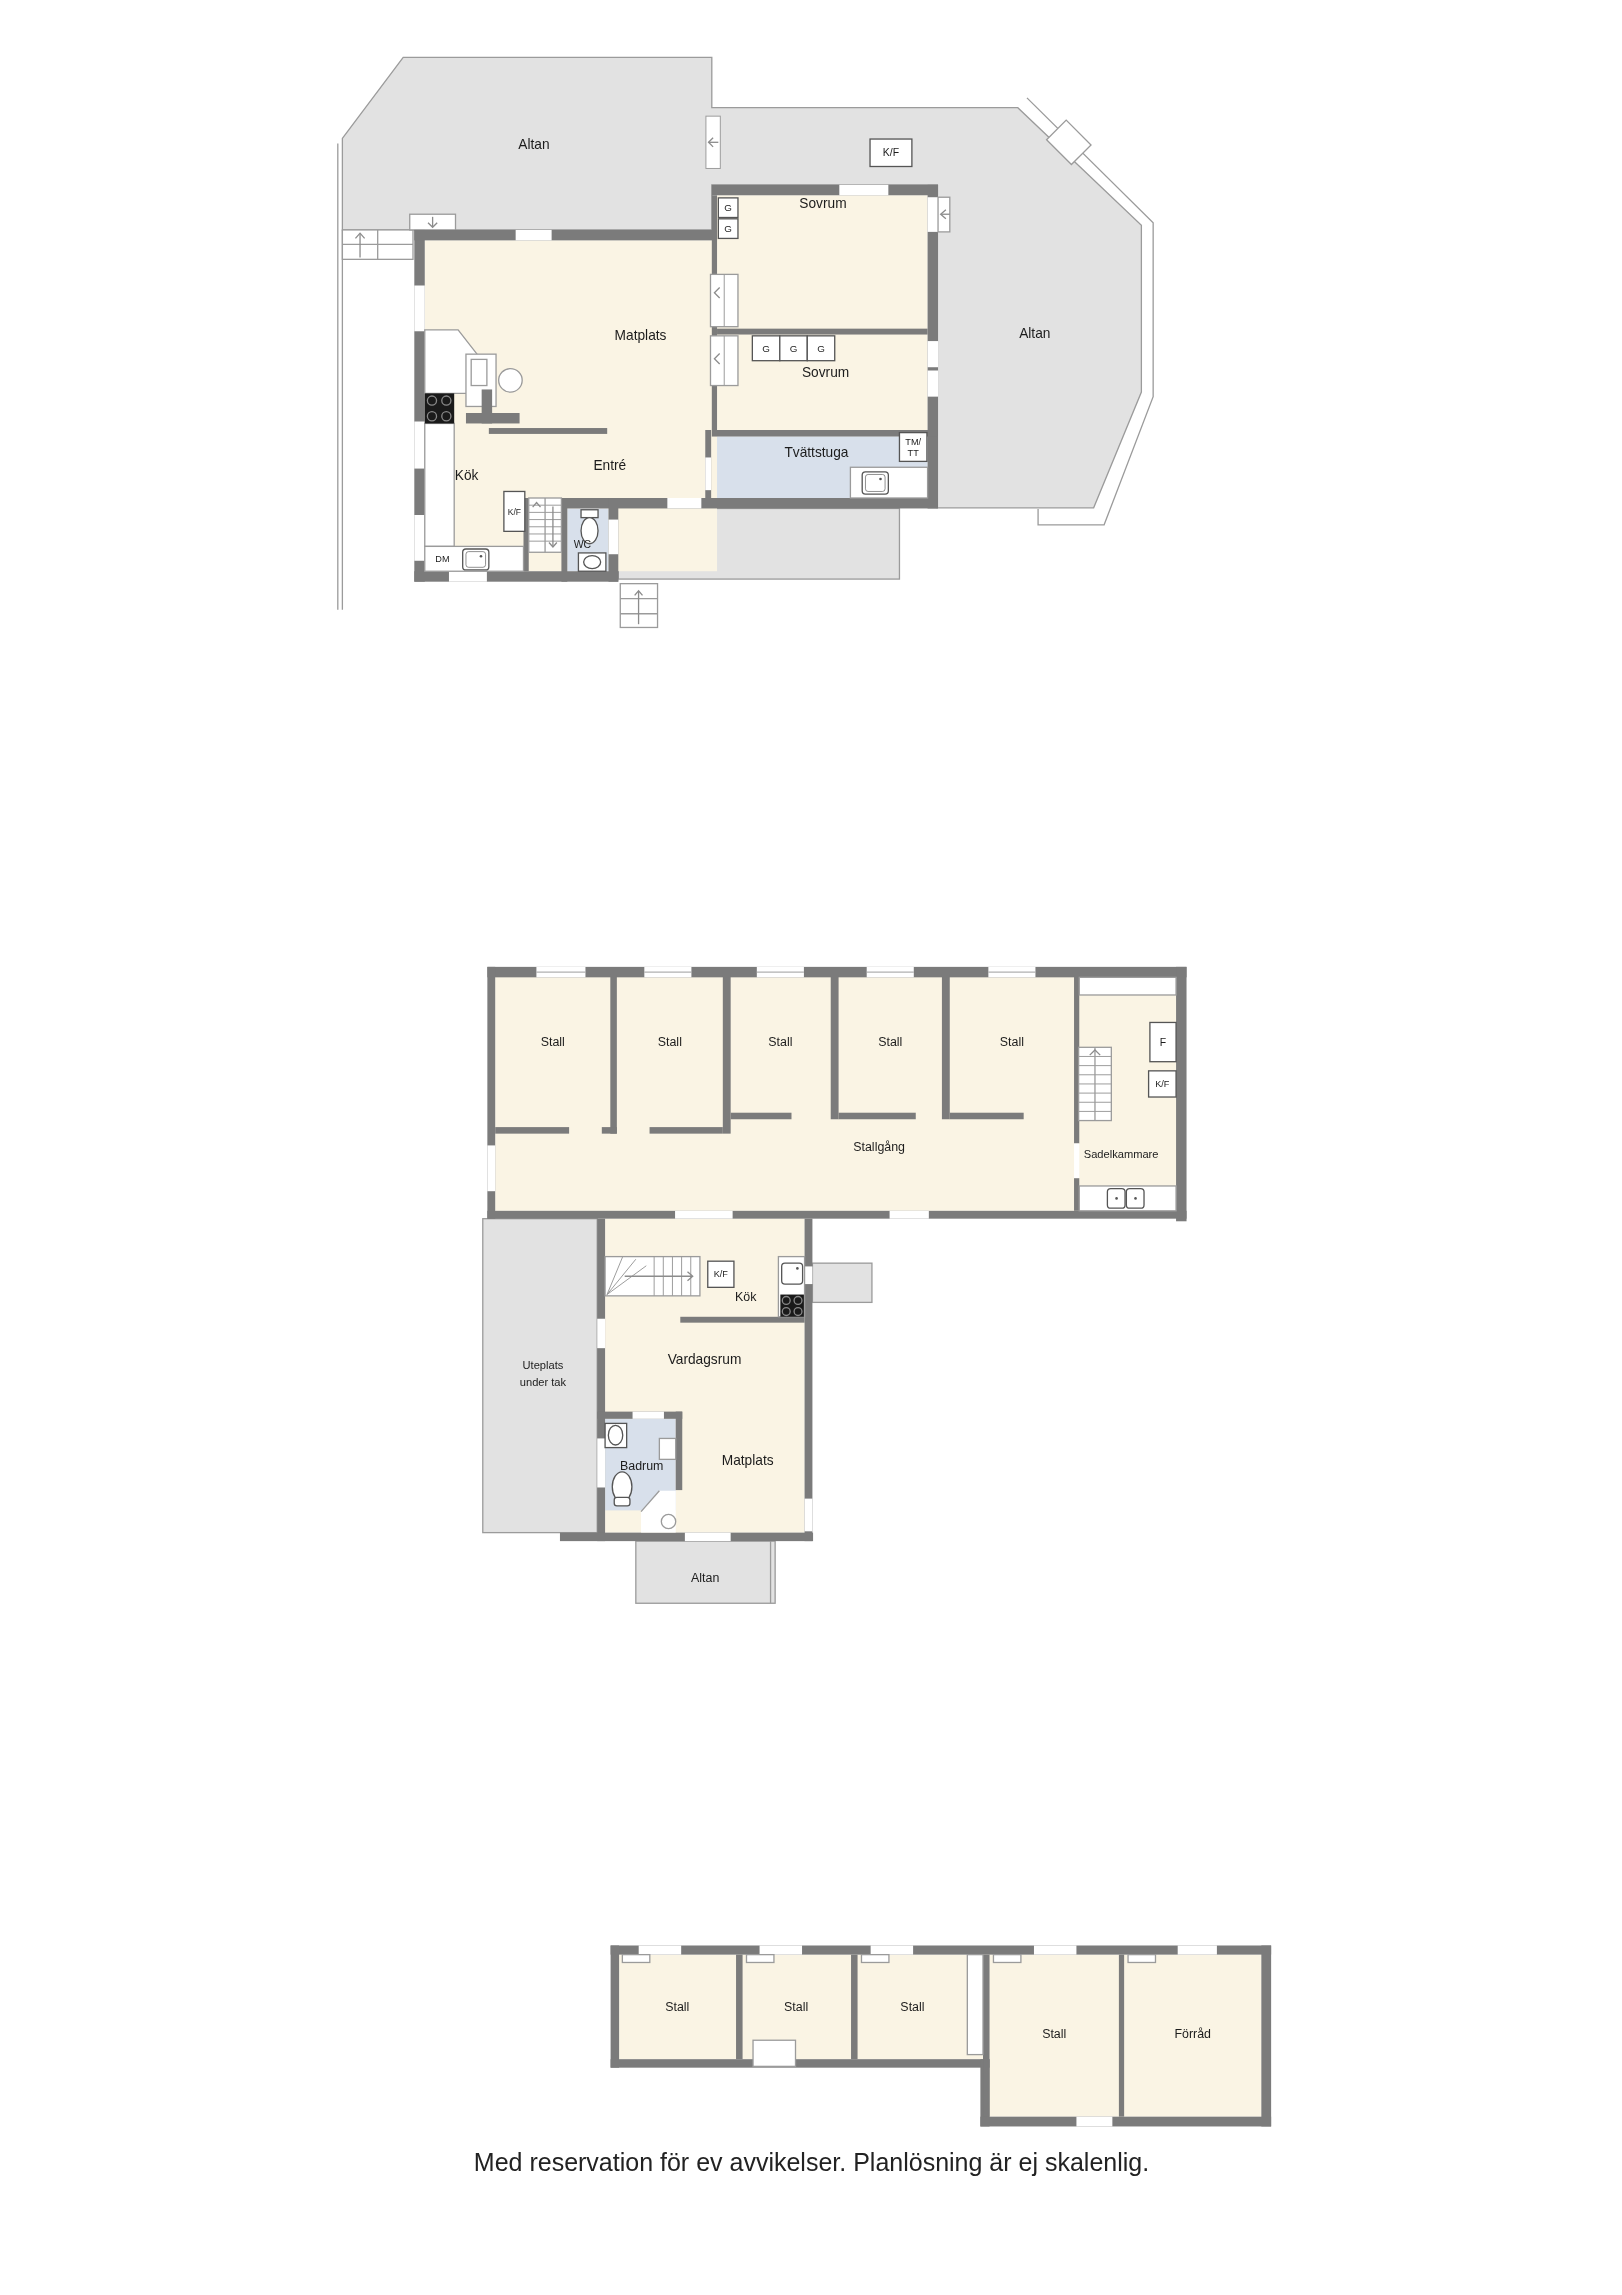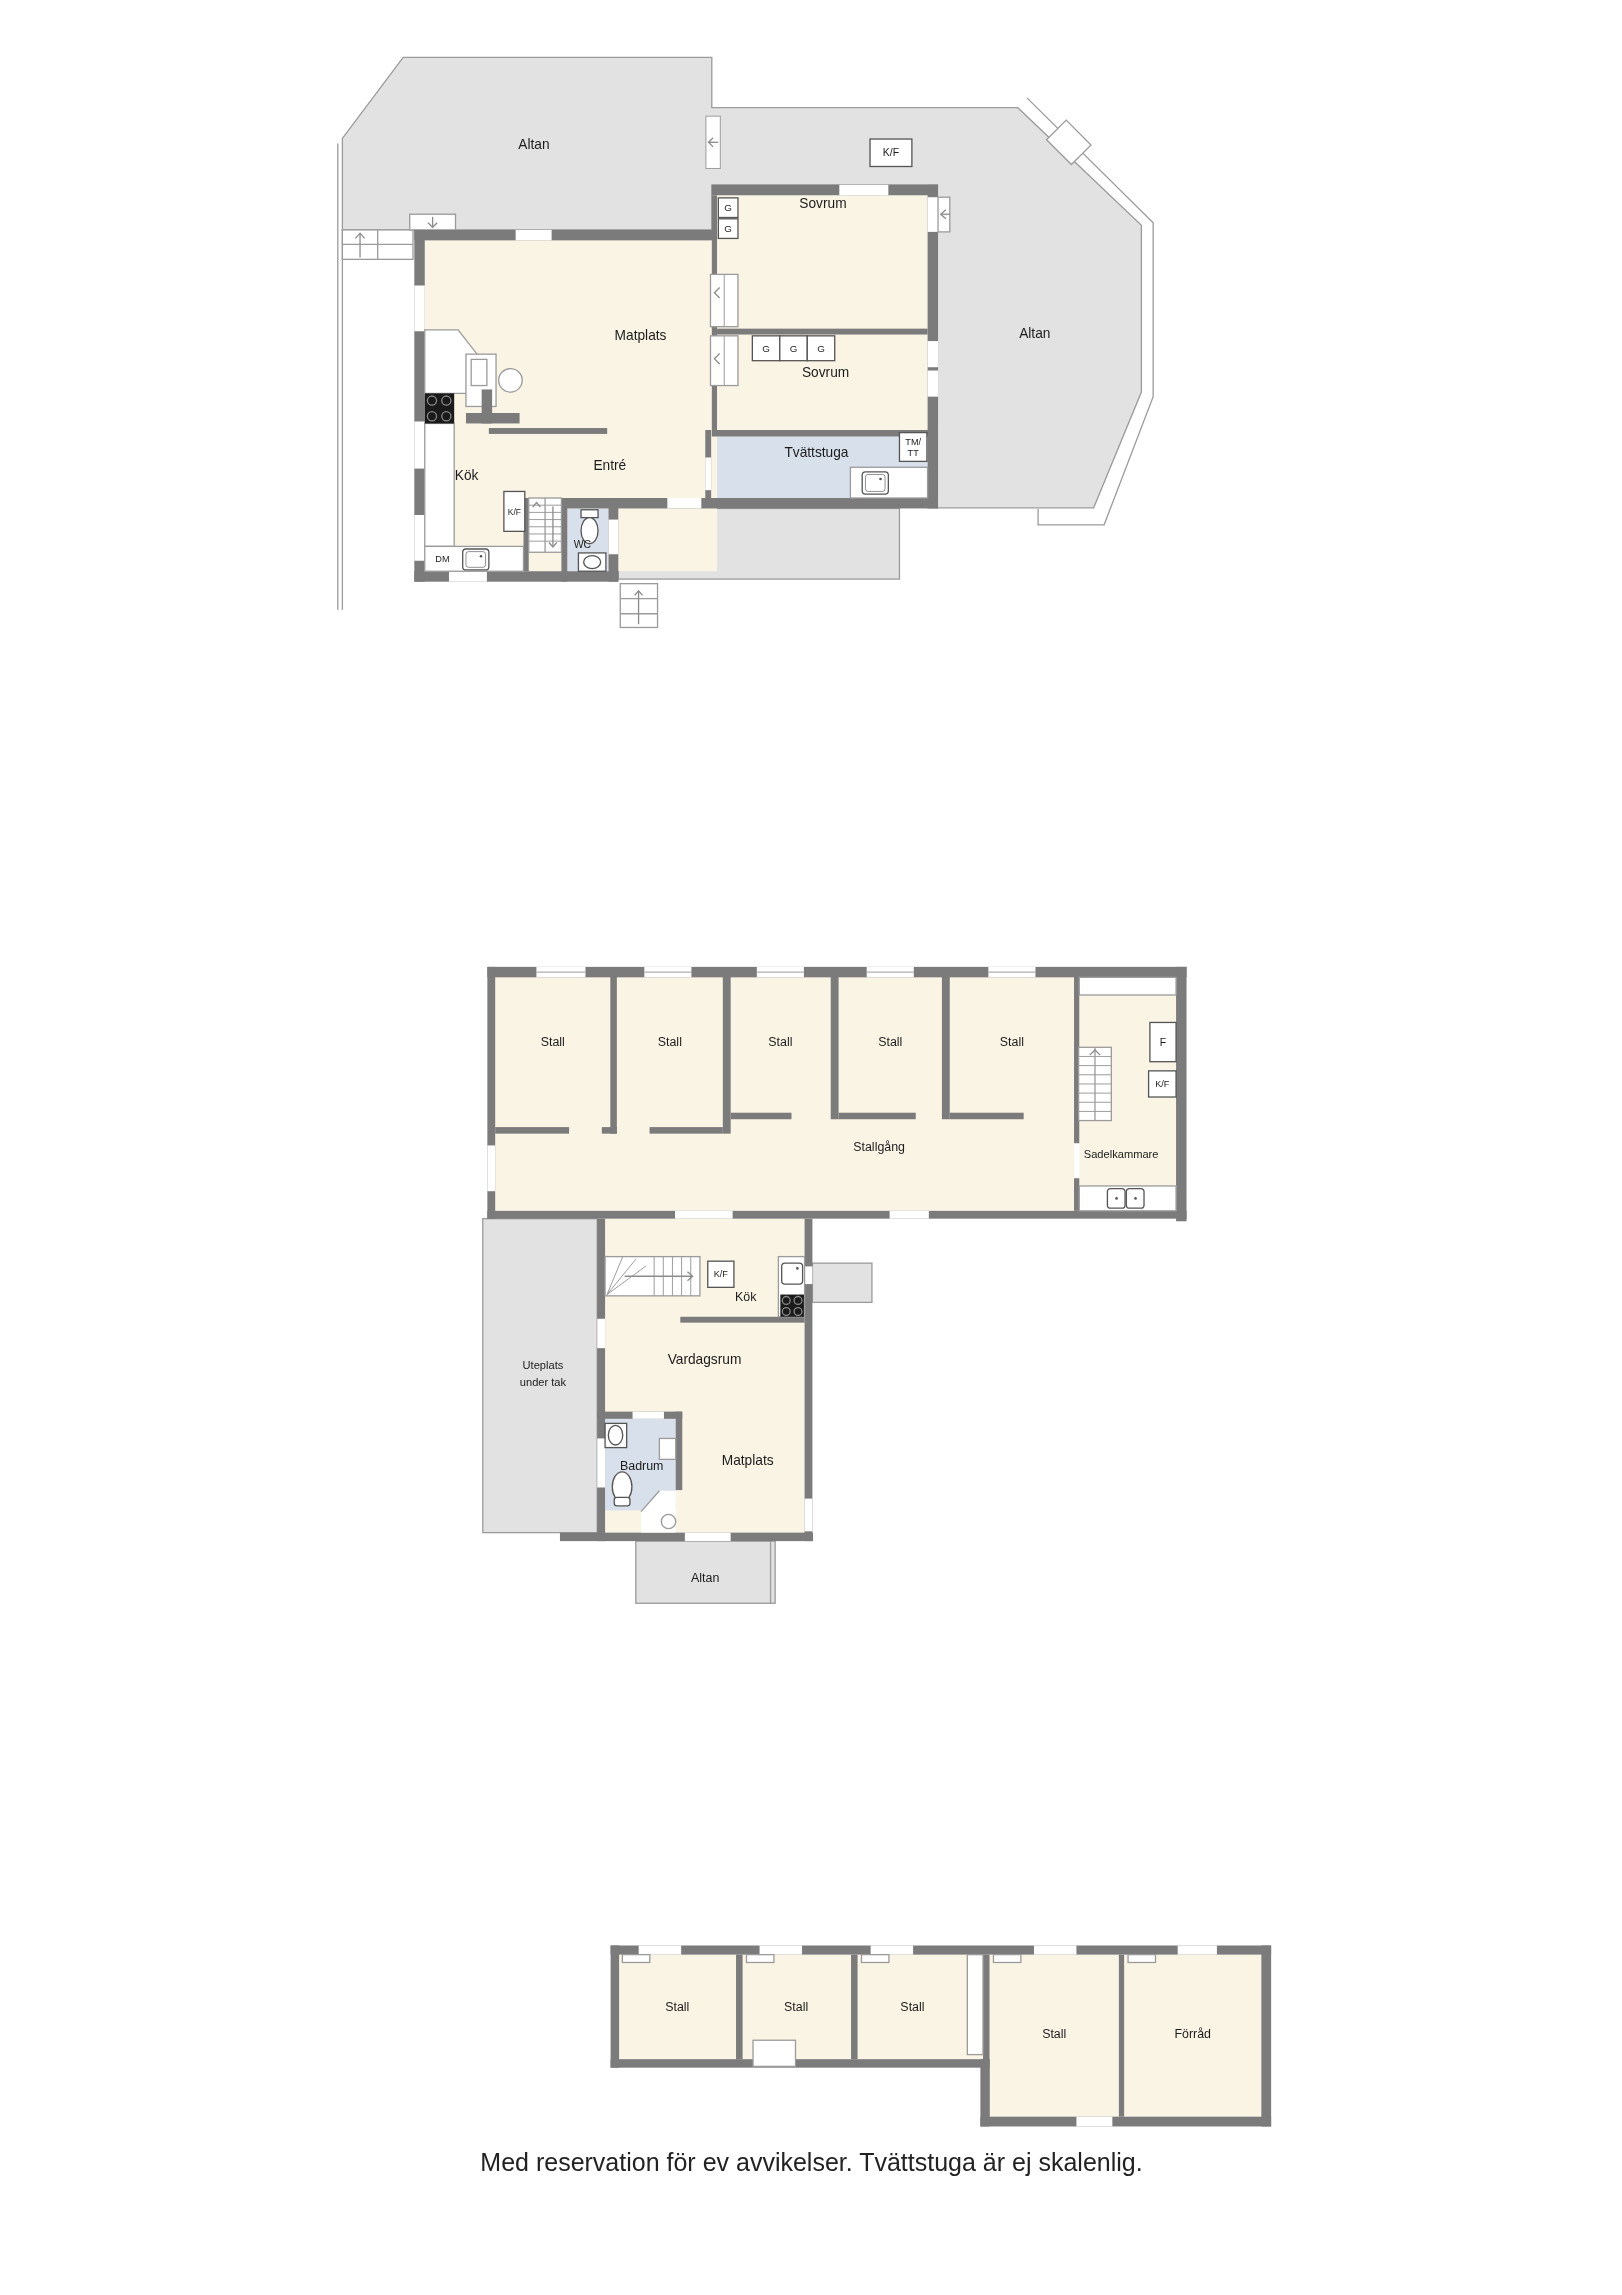--- a/index.html
+++ b/index.html
@@ -389,16 +389,16 @@
     <rect class="furn" x="1150" y="3118" width="65" height="40"></rect>
   </g>
 
   <text class="lbl-md" x="1034" y="3067">Stall</text>
   <text class="lbl-md" x="1216" y="3067">Stall</text>
   <text class="lbl-md" x="1394" y="3067">Stall</text>
   <text class="lbl-md" x="1611" y="3108">Stall</text>
   <text class="lbl-md" x="1823" y="3108">Förråd</text>
 </svg>
 
-<div id="caption">Med reservation för ev avvikelser. Tvättstuga är ej skalenlig.</div>
+<div id="caption">Med reservation för ev avvikelser. Planlösning är ej skalenlig.</div>
 
 </div>
 
 
 </body></html>

